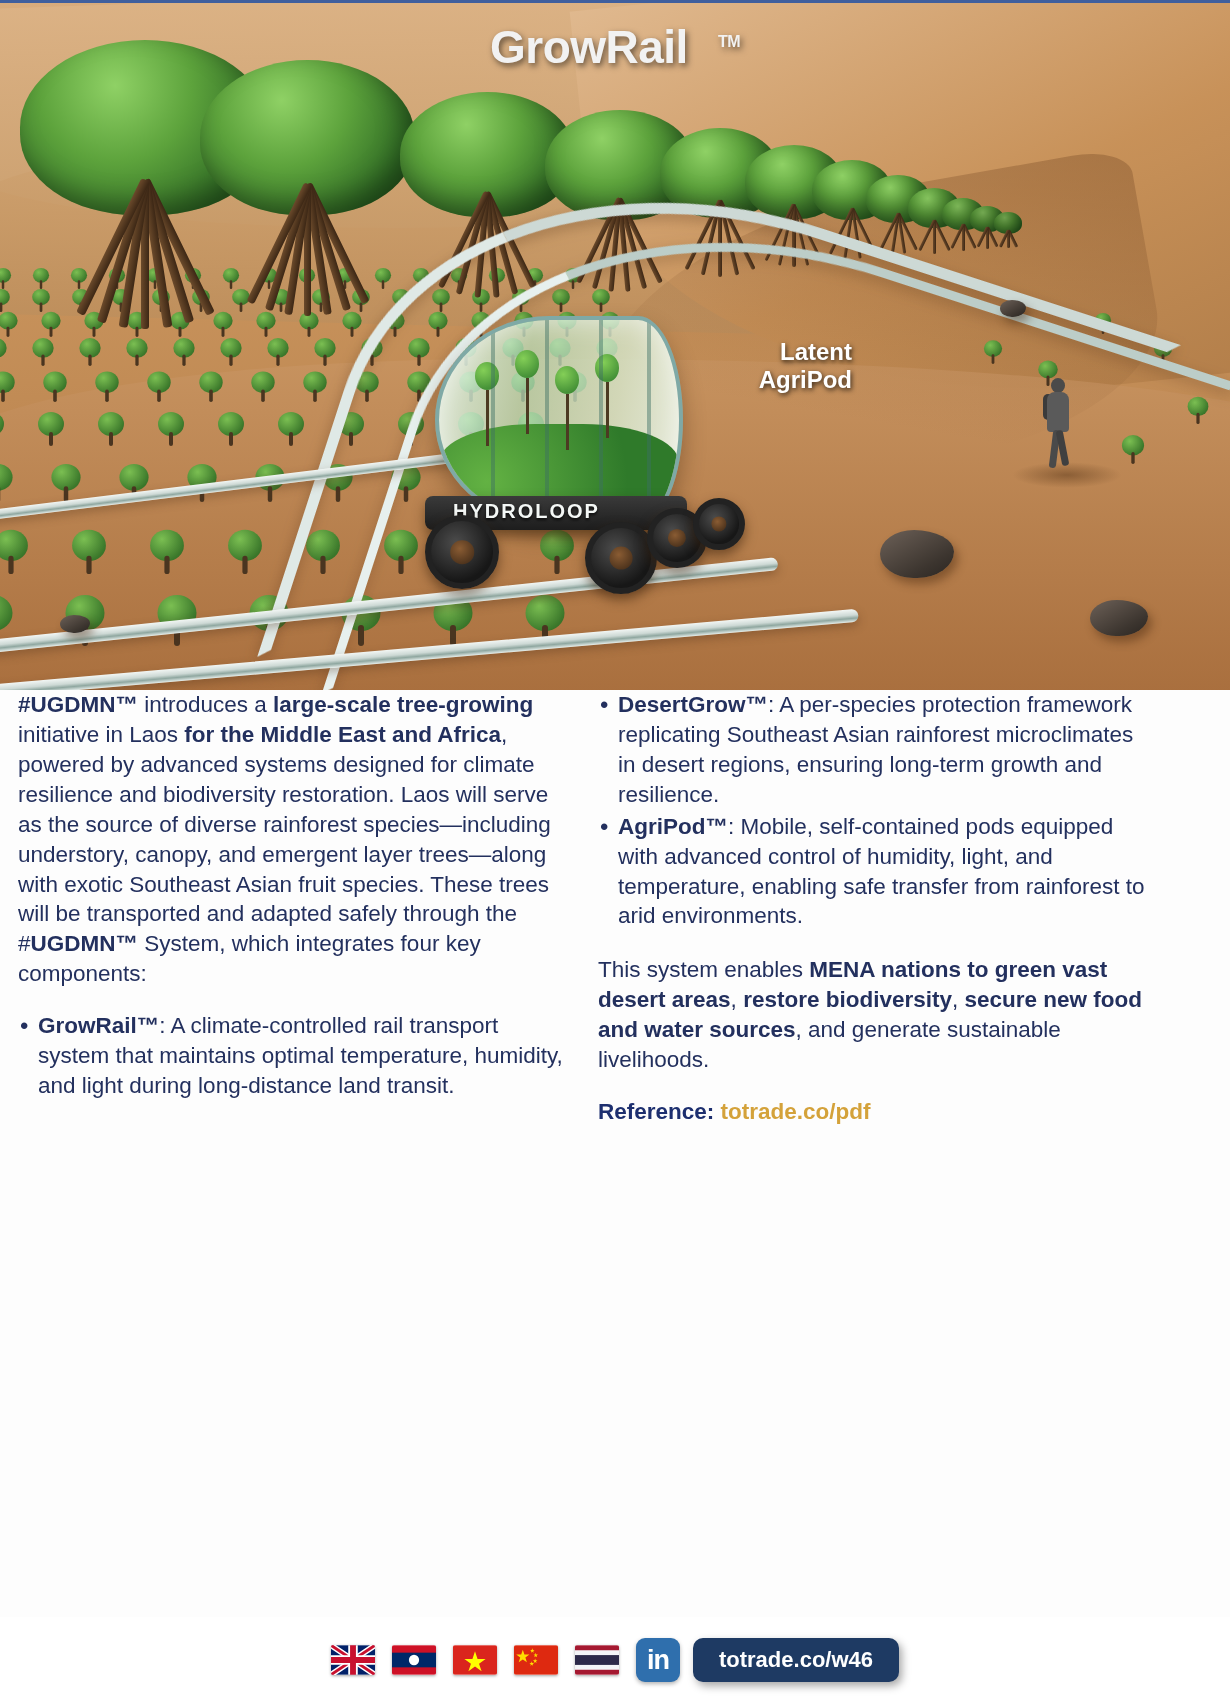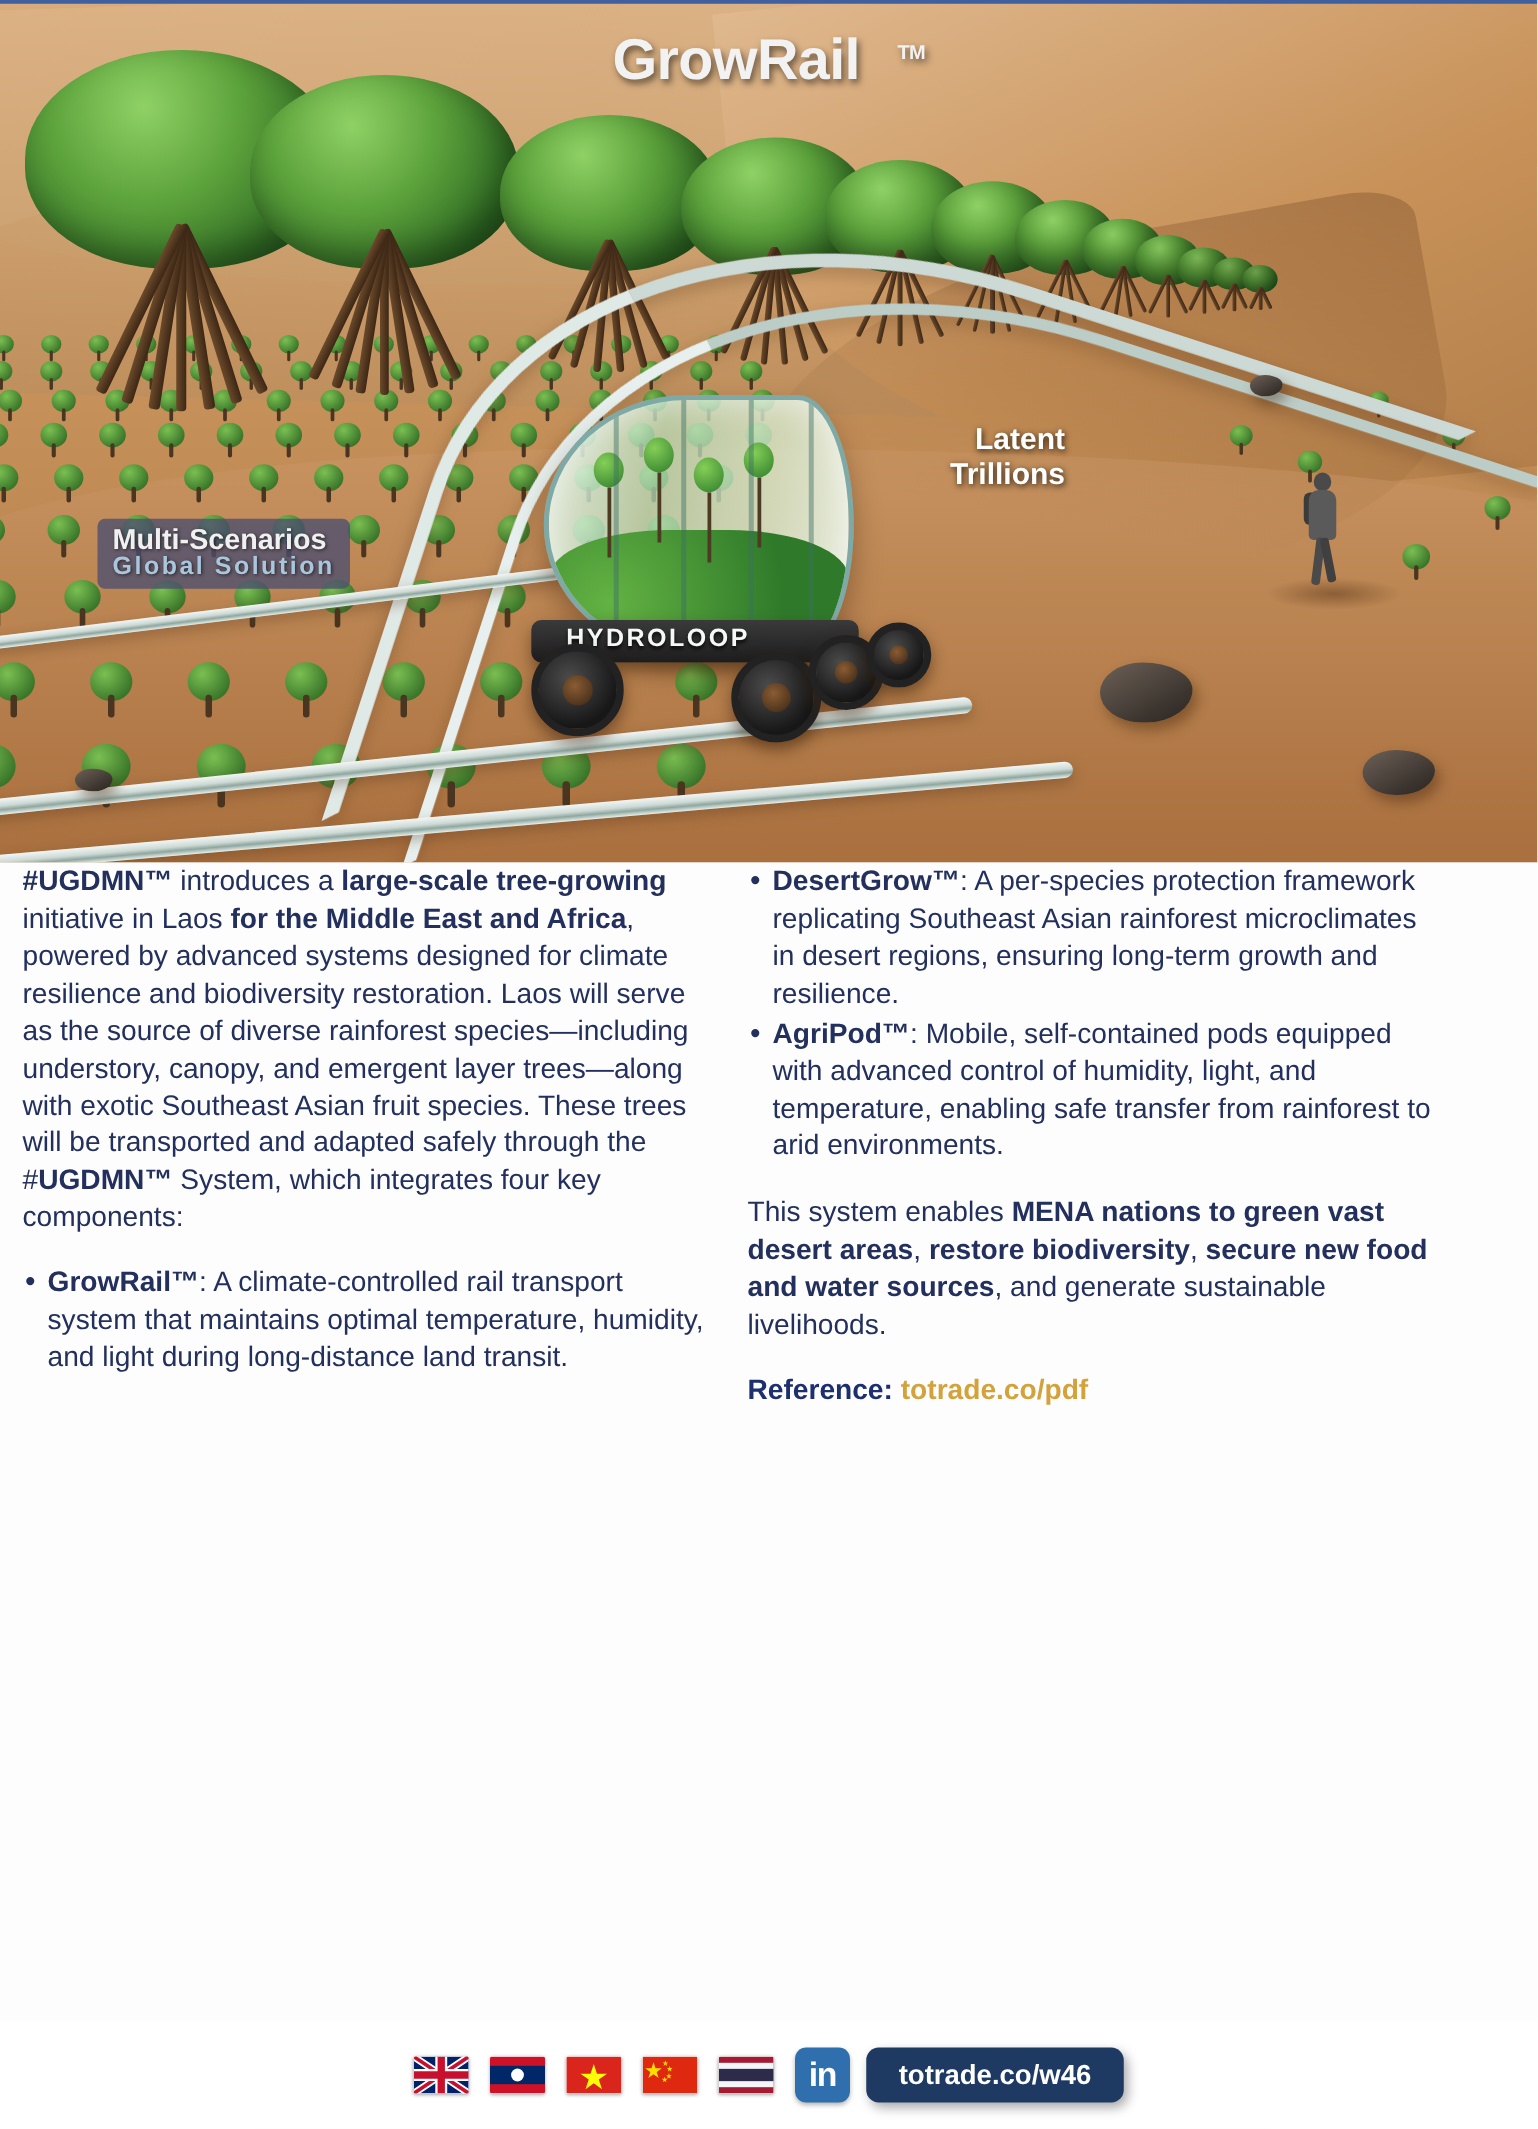--- a/index.html
+++ b/index.html
@@ -838,28 +838,24 @@
       <div class="wheel" style="left:10px;top:205px;width:62px;height:62px;"></div>
       <div class="wheel" style="left:170px;top:212px;width:60px;height:60px;"></div>
       <div class="wheel" style="left:232px;top:198px;width:48px;height:48px;"></div>
       <div class="wheel" style="left:278px;top:188px;width:40px;height:40px;"></div>
     </div>
 
     <div class="hero-title">
       <span>GrowRail</span><sup>TM</sup>
     </div>
 
-    <div class="badge-multi">
-      <div class="l1">Multi-Scenarios</div>
-      <div class="l2">Global Solution</div>
-    </div>
 
     <div class="label-latent">
       <div>Latent</div>
-      <div>Trillions</div>
+      <div>AgriPod</div>
     </div>
   </div>
 
   <div class="content">
 
 
     <div class="cols">
 
       <div class="col">
         <p>

